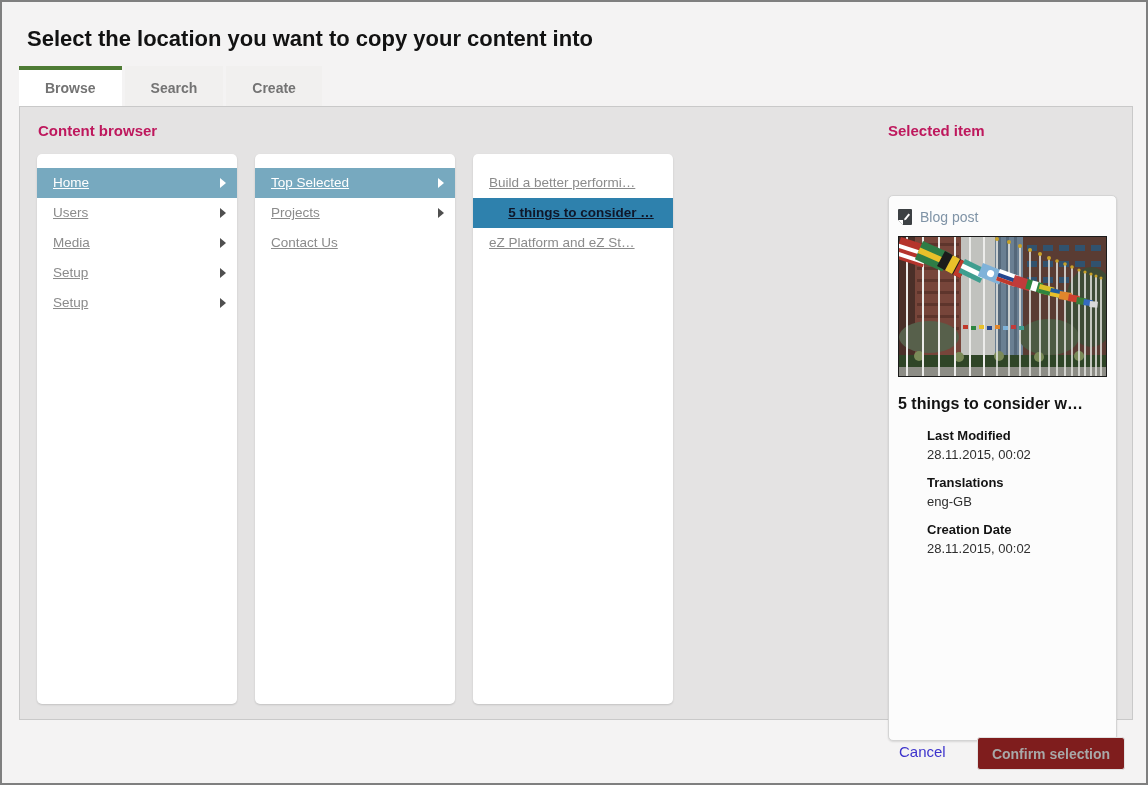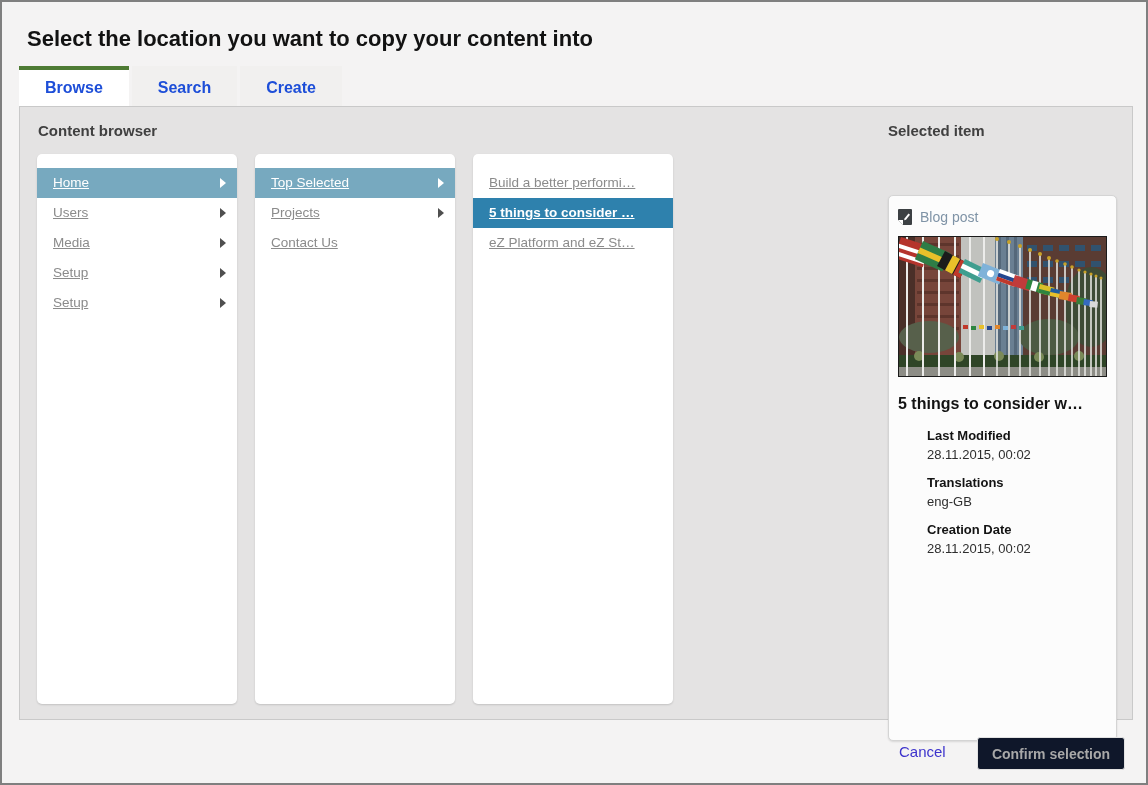--- a/index.html
+++ b/index.html
@@ -8,47 +8,47 @@
     background:#f4f3f3;border:2px solid #7f7f7f;overflow:hidden;
     font-family:"Liberation Sans",sans-serif;
   }
   .page-title{
     position:absolute;left:17px;top:16px;font-size:22px;font-weight:bold;
     color:#121212;margin:8px;
   }
   .tabs{position:absolute;left:17px;top:64px;display:flex;gap:3px;}
   .tab{
     height:40px;box-sizing:border-box;padding:0 26px;display:flex;align-items:center;
-    background:#f1f0ef;font-weight:bold;font-size:16px;color:#1d4ed8;
+    background:#f1f0ef;font-weight:bold;font-size:14px;color:#737373;
     border-top:4px solid transparent;cursor:pointer;
   }
   .tab.active{background:#ffffff;border-top-color:var(--accent_green,#4e7b34);}
   .panel{
     position:absolute;left:17px;top:104px;width:1114px;height:614px;box-sizing:border-box;
     background:var(--panel_bg,#e4e3e3);border:1px solid #c9c9c9;
   }
-  .panel-heading{position:absolute;font-size:15px;font-weight:bold;color:#404040;}
+  .panel-heading{position:absolute;font-size:15px;font-weight:bold;color:#be185d;}
   .ph-browser{left:18px;top:15px;}
   .ph-selected{left:868px;top:15px;}
   .columns{position:absolute;left:17px;top:47px;display:flex;gap:18px;}
   .column{
     width:200px;height:550px;background:#fff;border-radius:5px;padding-top:14px;
     box-sizing:border-box;box-shadow:0 1px 2px rgba(0,0,0,0.15);
   }
   .item{
     position:relative;height:30px;line-height:30px;padding-left:16px;
     font-size:13.5px;color:#8b8b8b;cursor:pointer;white-space:nowrap;text-decoration:underline;
   }
   .arrow{
     position:absolute;right:11px;top:10px;width:0;height:0;
     border-left:6px solid #4f4f4f;border-top:5px solid transparent;border-bottom:5px solid transparent;
   }
   .item.sel-teal{background:var(--selected_teal,#77a9bf);color:#fff;}
   .item.sel-teal .arrow{border-left-color:#fff;}
-  .item.sel-blue{background:var(--selected_blue,#2e81ad);color:#ffffff;font-weight:bold;}
+  .item.sel-blue{background:var(--selected_blue,#2e81ad);color:#0f172a;font-weight:bold;text-align:center;}
   .card{
     position:absolute;left:868px;top:50px;width:229px;height:546px;box-sizing:border-box;
     background:#fcfcfc;border:1px solid #d4d4d4;border-radius:5px;padding:13px 9px;
     box-shadow:0 1px 2px rgba(0,0,0,0.12);
     margin-top:38px;
   }
   .card-type{display:flex;align-items:center;gap:8px;font-size:14px;color:#7f93a6;}
   .doc-icon{width:14px;height:16px;display:inline-block;}
   .card-image{
     margin-top:11px;width:209px;height:141px;border:1px solid #1b1b1b;box-sizing:border-box;
@@ -59,21 +59,21 @@
   .meta{margin-top:15px;padding-left:29px;}
   .meta-pair{margin-bottom:13px;}
   .meta-label{font-weight:bold;font-size:13px;color:#131313;margin-bottom:4px;}
   .meta-value{font-size:13px;color:#2e2e2e;}
   .cancel-link{
     position:absolute;left:897px;top:741px;font-size:15px;color:var(--link_blue,#3d33cc);
     cursor:pointer;text-decoration:none;
   }
   .confirm-btn{
     position:absolute;left:975px;top:735px;width:148px;height:33px;
-    background:#0f172a;border:1px solid #e2e2e2;border-radius:3px;
+    background:#7f1d1d;border:1px solid #e2e2e2;border-radius:3px;
     font-family:inherit;font-weight:bold;font-size:14px;color:#a8a8a8;cursor:default;
   }
 </style>
 </head>
 <body>
 
 <div class="page">
 
   <h1 class="page-title">Select the location you want to copy your content into</h1>
 

